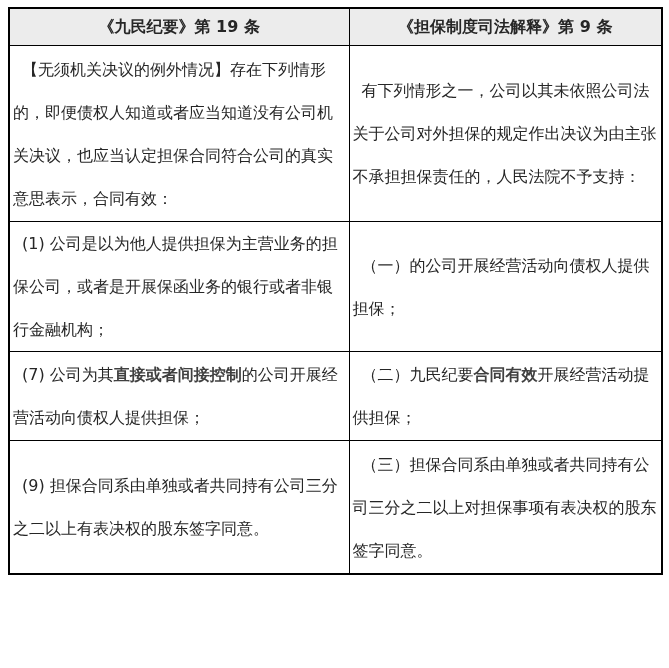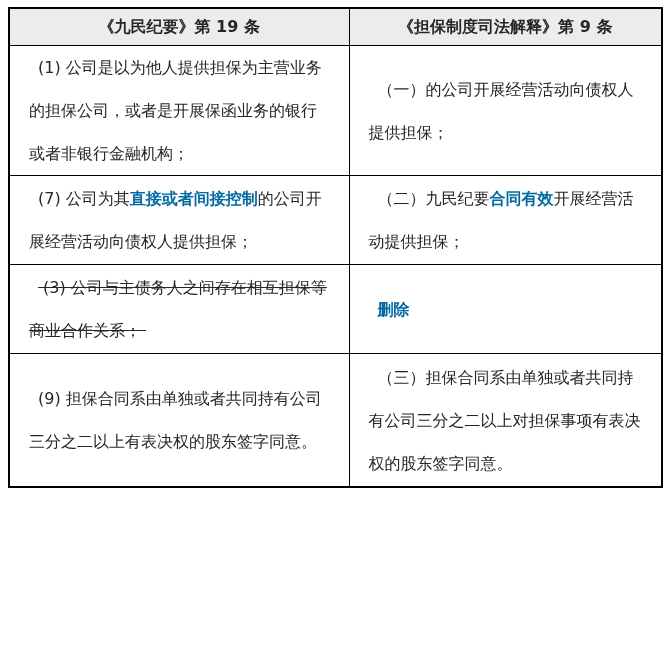--- a/index.html
+++ b/index.html
@@ -16,21 +16,21 @@
   table.cmp {
     border-collapse: collapse;
     table-layout: fixed;
     width: 653px;
     border: 2px solid #000000;
   }
   table.cmp th, table.cmp td {
     border: 1px solid #000000;
     vertical-align: middle;
     overflow: hidden;
-    padding: 0 19px;
+    padding: 0 3px;
     color: #262626;
     font-size: 16px;
   }
   table.cmp th {
     height: 36px;
     background: #ececec;
     font-weight: 700;
     text-align: center;
     line-height: 36px;
   }
@@ -38,21 +38,21 @@
     text-align: left;
     line-height: 43px;
     text-indent: 9px;
   }
   td.h1 { height: 175px; }
   td.h2 { height: 123px; }
   td.h3 { height: 88px; }
   td.h4 { height: 88px; }
   td.h5 { height: 132px; }
   .red {
-    color: #0369a1;
+    color: #404040;
     font-weight: 700;
   }
   .strike {
     text-decoration: line-through;
     text-decoration-color: #262626;
   }
   .no-indent {
     text-indent: 0;
   }
 </style>
@@ -66,38 +66,34 @@
       <col style="width:313px">
     </colgroup>
     <thead>
       <tr>
         <th>《九民纪要》第 19 条</th>
         <th>《担保制度司法解释》第 9 条</th>
       </tr>
     </thead>
     <tbody>
       <tr>
+        <td class="h1">【无须机关决议的例外情况】存在下列情形的，即便债权人知道或者应当知道没有公司机关决议，也应当认定担保合同符合公司的真实意思表示，合同有效：</td>
+        <td class="h1">有下列情形之一，公司以其未依照公司法关于公司对外担保的规定作出决议为由主张不承担担保责任的，人民法院不予支持：</td>
+      </tr>
+      <tr>
         <td class="h2">(1) 公司是以为他人提供担保为主营业务的担保公司，或者是开展保函业务的银行或者非银行金融机构；</td>
         <td class="h2">（一）的公司开展经营活动向债权人提供担保；</td>
       </tr>
       <tr>
         <td class="h3">
           <span>(7) 公司为其</span><span class="red">直接或者间接控制</span><span>的公司开展经营活动向债权人提供担保；</span>
         </td>
         <td class="h3">
           <span>（二）九民纪要</span><span class="red">合同有效</span><span>开展经营活动提供担保；</span>
         </td>
       </tr>
       <tr>
-        <td class="h4 no-indent">
-          <span class="strike">&nbsp;(3) 公司与主债务人之间存在相互担保等商业合作关系；&nbsp;</span>
-        </td>
-        <td class="h4 no-indent">
-          <span class="red">删除</span>
-        </td>
-      </tr>
-      <tr>
         <td class="h5">(9) 担保合同系由单独或者共同持有公司三分之二以上有表决权的股东签字同意。</td>
         <td class="h5">（三）担保合同系由单独或者共同持有公司三分之二以上对担保事项有表决权的股东签字同意。</td>
       </tr>
     </tbody>
   </table>
 </div>
 
 </body></html>

